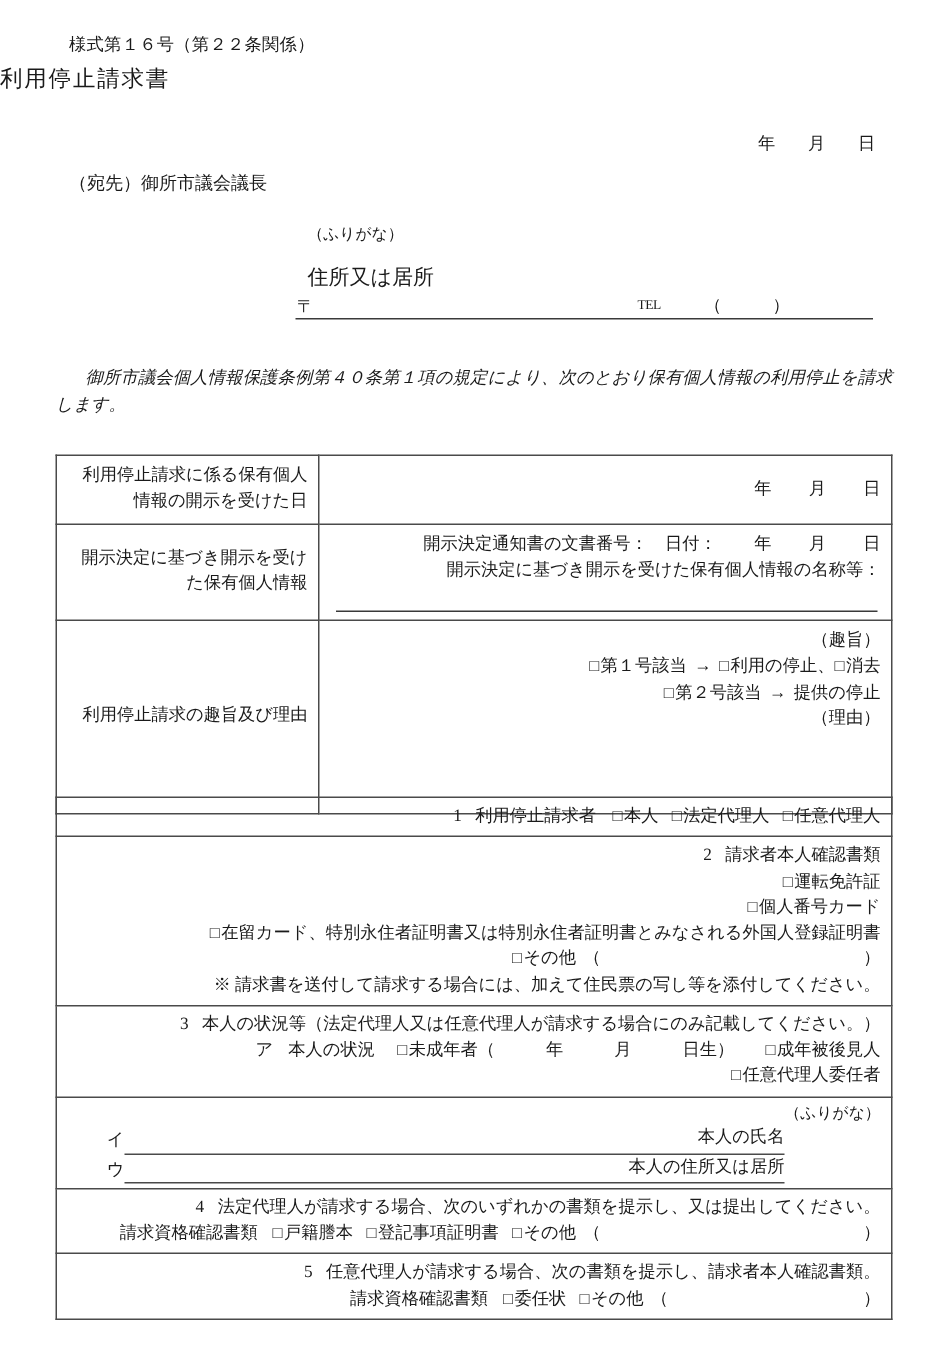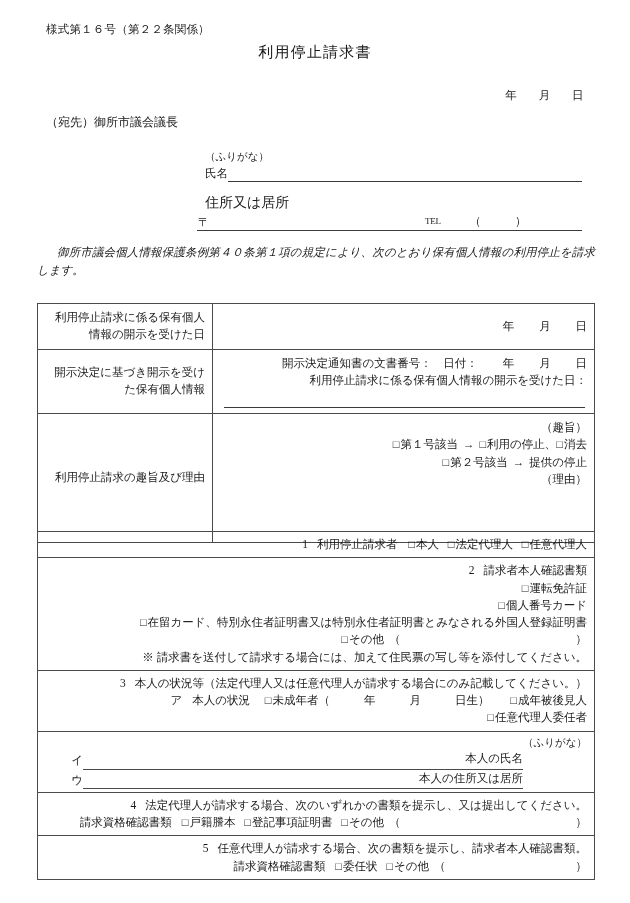--- a/index.html
+++ b/index.html
@@ -30,21 +30,21 @@
     top: 22px;
     font-size: 11.5px;
     letter-spacing: 0.2px;
     white-space: nowrap;
   }
   .doc-title {
     position: absolute;
     left: 0;
     right: 0;
     top: 43px;
-    text-align: center;
+    text-align: left;
     font-size: 15px;
     letter-spacing: 1.2px;
   }
   .date-line {
     position: absolute;
     right: 46px;
     top: 88px;
     font-size: 11.5px;
     letter-spacing: 0.5px;
     white-space: nowrap;
@@ -209,24 +209,20 @@
   <div class="date-line">
     <span>年</span>
     <span>月</span>
     <span>日</span>
   </div>
 
   <div class="addressee">（宛先）御所市議会議長</div>
 
   <div class="applicant">
     <div class="furigana">（ふりがな）</div>
-    <div class="name-row">
-      <span class="lbl">氏名</span>
-      <span class="rule"></span>
-    </div>
     <div class="addr-label">住所又は居所</div>
     <div class="addr-rule-row">
       <span class="postal">〒</span>
       <span class="tel">
         <span class="tel-mark">TEL</span>
         <span class="gap-sm"></span><span>（</span><span class="gap-md"></span><span>）</span>
       </span>
     </div>
   </div>
 
@@ -248,21 +244,21 @@
     </tr>
     <tr>
       <td class="lbl-cell vcenter">開示決定に基づき開示を受けた保有個人情報</td>
       <td>
         <div class="date-inline">
           <span>開示決定通知書の文書番号：　日付：</span>
           <span>年</span>
           <span>月</span>
           <span>日</span>
         </div>
-        <div>利用停止請求に係る保有個人情報の開示を受けた日：</div>
+        <div>開示決定に基づき開示を受けた保有個人情報の名称等：</div>
         <div class="sub-underline"></div>
       </td>
     </tr>
     <tr>
       <td class="lbl-cell vcenter" style="height:118px">利用停止請求の趣旨及び理由</td>
       <td>
         <div>（趣旨）</div>
         <div class="checkline" style="padding-left:8px">
           <span class="cb">□</span><span>第１号該当</span><span class="arrow">→</span><span class="cb">□</span><span>利用の停止、</span><span class="cb">□</span><span>消去</span>
         </div>

